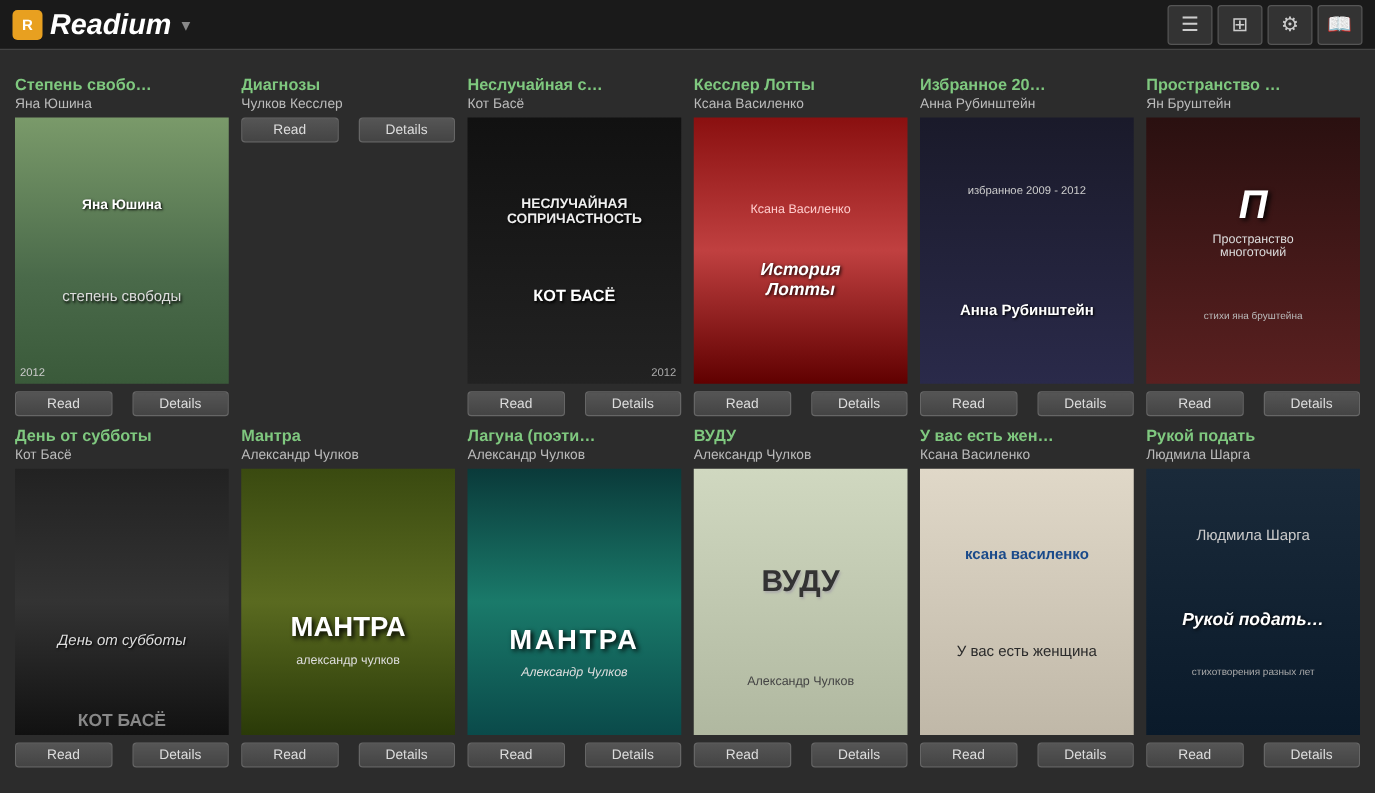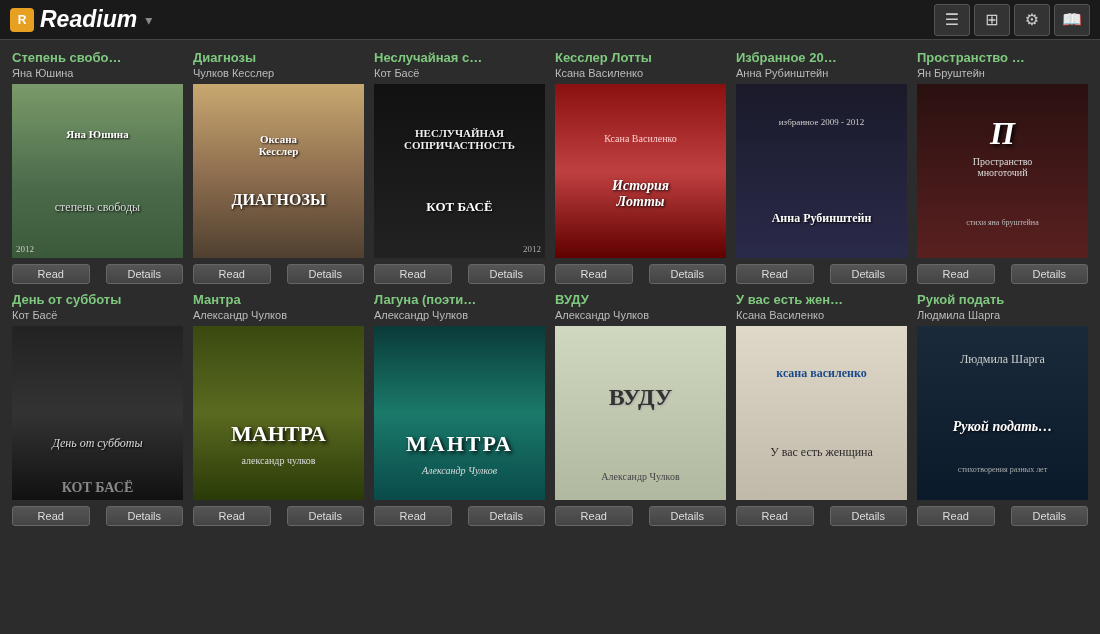--- a/index.html
+++ b/index.html
@@ -64,21 +64,21 @@
       display: flex;
       align-items: center;
       justify-content: center;
       color: #ccc;
       font-size: 16px;
     }
     
     #main {
       background: #2c2c2c;
       height: 594px;
-      padding: 10px 12px;
+      padding: 20px 12px;
       overflow-y: auto;
     }
     .books-grid {
       display: grid;
       grid-template-columns: repeat(6, 1fr);
       gap: 8px 10px;
     }
     .book-item {
       display: flex;
       flex-direction: column;
@@ -98,25 +98,24 @@
       font-size: 11px;
       color: #bbb;
       margin-bottom: 5px;
       white-space: nowrap;
       overflow: hidden;
       text-overflow: ellipsis;
       width: 100%;
     }
     .book-cover {
       width: 100%;
-      height: 174px;
+      height: 213px;
       overflow: hidden;
       margin-bottom: 6px;
       position: relative;
-      font-family: Liberation Serif, serif;
     }
     .cover-text {
       position: absolute;
       width: 100%;
       height: 100%;
       display: flex;
       flex-direction: column;
       align-items: center;
       justify-content: center;
       padding: 8px;
@@ -228,28 +227,20 @@
       </div>
     </div>
     <div class="book-buttons">
       <button class="btn-read">Read</button>
       <button class="btn-details">Details</button>
     </div>
   </div>
         <div class="book-item">
     <div class="book-title">Диагнозы</div>
     <div class="book-author">Чулков Кесслер</div>
-    <div class="book-cover cover-diag" style="background: linear-gradient(to bottom, #c8a870 0%, #907050 50%, #504030 100%);">
-      <div class="cover-text">
-
-          <div style="font-size:11px;font-weight:bold;color:#fff;text-align:center;text-shadow:1px 1px 2px #000;margin-bottom:4px;">Оксана<br>Кесслер</div>
-          <div style="font-size:16px;font-weight:bold;color:#fff;text-align:center;text-shadow:1px 1px 3px #000;margin-top:30px;">ДИАГНОЗЫ</div>
-
-      </div>
-    </div>
     <div class="book-buttons">
       <button class="btn-read">Read</button>
       <button class="btn-details">Details</button>
     </div>
   </div>
         <div class="book-item">
     <div class="book-title">Неслучайная с…</div>
     <div class="book-author">Кот Басё</div>
     <div class="book-cover cover-nesl" style="background: linear-gradient(to bottom, #111 0%, #222 100%);">
       <div class="cover-text">

